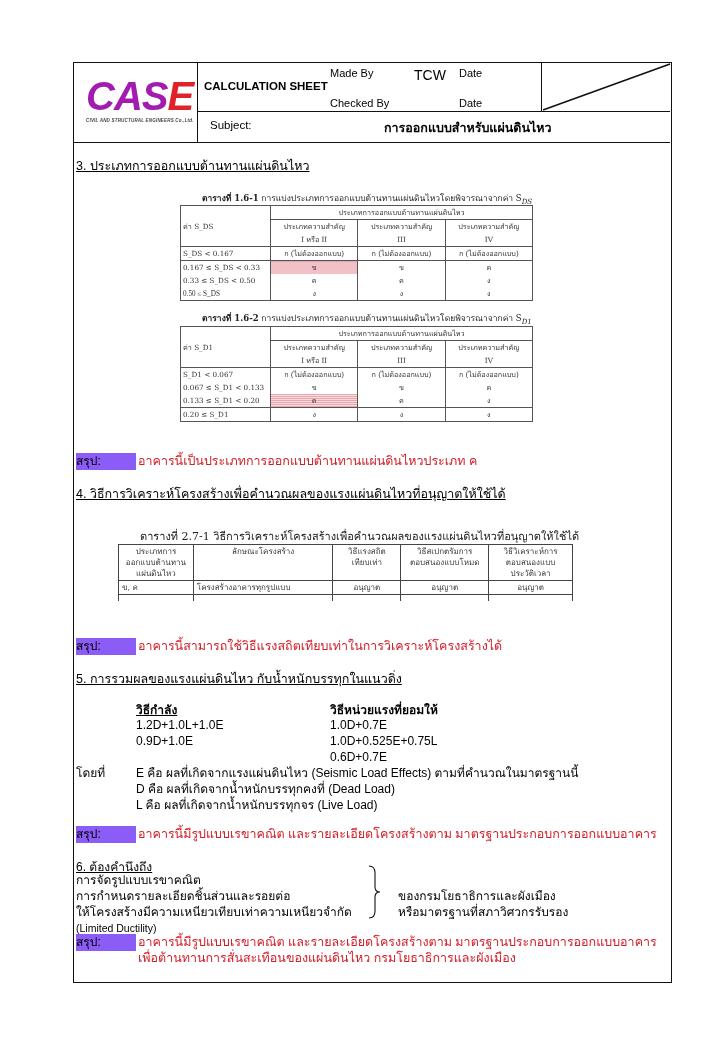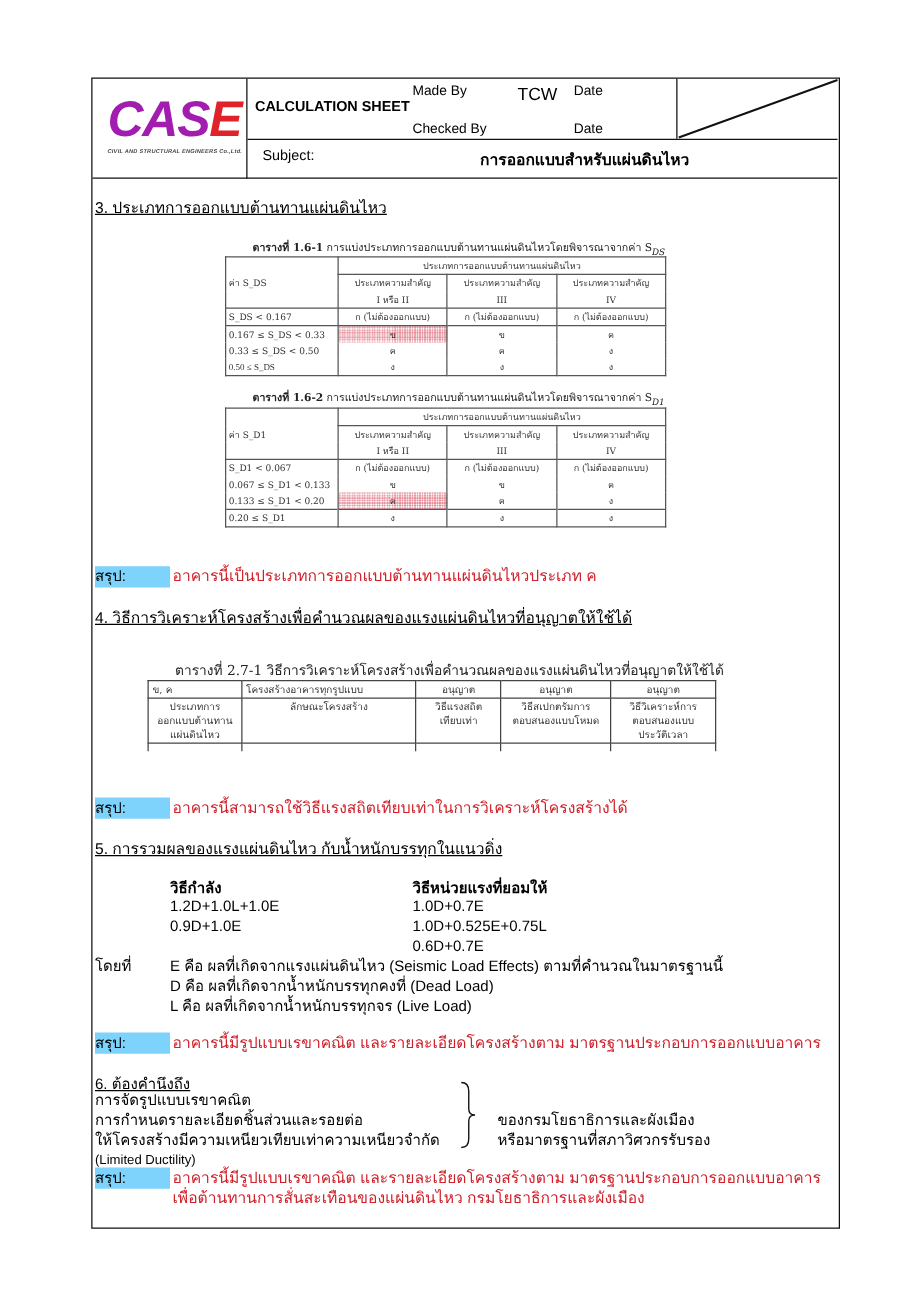--- a/index.html
+++ b/index.html
@@ -39,21 +39,21 @@
   table.ref { position: absolute; border-collapse: collapse; font-family: "DejaVu Serif", serif; font-size: 7.2px; color: #333; }
   table.ref td { border: 0.8px solid #555; text-align: center; padding: 1px 2px; height: 11px; }
   table.ref td.left { text-align: left; }
   table.ref tr.nob td { border-top: none; border-bottom: none; }
   table.ref td.hl { background-image: repeating-linear-gradient(0deg, rgba(210,60,80,0.35) 0 1px, transparent 1px 2px), repeating-linear-gradient(90deg, rgba(210,60,80,0.35) 0 1px, transparent 1px 2px); }
 
   table.ref2 { position: absolute; border-collapse: collapse; font-family: "DejaVu Serif", serif; font-size: 8px; color: #333; }
   table.ref2 td { border: 0.8px solid #444; text-align: center; padding: 1px 3px; line-height: 11px; }
   table.ref2 td.left { text-align: left; }
 
-  .sum-lbl { position: absolute; left: 2px; width: 60px; height: 17px; background: #7dd3fc; font-size: 12px; line-height: 17px; padding-left: 0; }
+  .sum-lbl { position: absolute; left: 2px; width: 60px; height: 17px; background: #8b5cf6; font-size: 12px; line-height: 17px; padding-left: 0; }
   .sum-txt { position: absolute; left: 64px; color: #d0202a; font-size: 12.5px; line-height: 17px; white-space: nowrap; }
 
   .txt { position: absolute; font-size: 12px; white-space: nowrap; line-height: 16px; }
   .txt.b { font-weight: bold; }
   .brace { position: absolute; left: 294px; top: 802px; width: 14px; height: 54px; }
 </style>
 </head>
 <body>
 
 <div class="frame">
@@ -173,63 +173,63 @@
 
   <div class="sum-lbl" style="top:390px;">สรุป:</div>
   <div class="sum-txt" style="top:390px;">อาคารนี้เป็นประเภทการออกแบบต้านทานแผ่นดินไหวประเภท ค</div>
 
   <div class="sec-title" style="top:421px;">4. วิธีการวิเคราะห์โครงสร้างเพื่อคำนวณผลของแรงแผ่นดินไหวที่อนุญาตให้ใช้ได้</div>
 
   <div class="tbl-cap" style="left:66px; top:464px; font-size:11px;">ตารางที่ 2.7-1 วิธีการวิเคราะห์โครงสร้างเพื่อคำนวณผลของแรงแผ่นดินไหวที่อนุญาตให้ใช้ได้</div>
   <table class="ref2" style="left:44px; top:481px; width:455px;">
     <tbody>
         <tr>
+      <td style="width:75px;">
+            <div>ประเภทการ</div>
+            <div>ออกแบบต้านทาน</div>
+            <div>แผ่นดินไหว</div>
+          </td>
+      <td style="width:140px; vertical-align:top;">ลักษณะโครงสร้าง</td>
+      <td style="width:68px; vertical-align:top;">
+            <div>วิธีแรงสถิต</div>
+            <div>เทียบเท่า</div>
+          </td>
+      <td style="width:88px; vertical-align:top;">
+            <div>วิธีสเปกตรัมการ</div>
+            <div>ตอบสนองแบบโหมด</div>
+          </td>
+      <td style="width:84px;">
+            <div>วิธีวิเคราะห์การ</div>
+            <div>ตอบสนองแบบ</div>
+            <div>ประวัติเวลา</div>
+          </td>
+    </tr>
+    <tr>
       <td class="left">ข, ค</td>
       <td class="left">โครงสร้างอาคารทุกรูปแบบ</td>
       <td>อนุญาต</td>
       <td>อนุญาต</td>
       <td>อนุญาต</td>
     </tr>
-    <tr>
-      <td style="width:75px;">
-            <div>ประเภทการ</div>
-            <div>ออกแบบต้านทาน</div>
-            <div>แผ่นดินไหว</div>
-          </td>
-      <td style="width:140px; vertical-align:top;">ลักษณะโครงสร้าง</td>
-      <td style="width:68px; vertical-align:top;">
-            <div>วิธีแรงสถิต</div>
-            <div>เทียบเท่า</div>
-          </td>
-      <td style="width:88px; vertical-align:top;">
-            <div>วิธีสเปกตรัมการ</div>
-            <div>ตอบสนองแบบโหมด</div>
-          </td>
-      <td style="width:84px;">
-            <div>วิธีวิเคราะห์การ</div>
-            <div>ตอบสนองแบบ</div>
-            <div>ประวัติเวลา</div>
-          </td>
-    </tr>
     <tr style="height:6px;">
       <td style="border-bottom:none; height:6px; padding:0;"></td>
           <td style="border-bottom:none; height:6px; padding:0;"></td>
           <td style="border-bottom:none; height:6px; padding:0;"></td>
           <td style="border-bottom:none; height:6px; padding:0;"></td>
           <td style="border-bottom:none; height:6px; padding:0;"></td>
     </tr>
   </tbody>
     </table>
 
   <div class="sum-lbl" style="top:575px;">สรุป:</div>
   <div class="sum-txt" style="top:575px;">อาคารนี้สามารถใช้วิธีแรงสถิตเทียบเท่าในการวิเคราะห์โครงสร้างได้</div>
 
   <div class="sec-title" style="top:606px;">5. การรวมผลของแรงแผ่นดินไหว กับน้ำหนักบรรทุกในแนวดิ่ง</div>
 
-  <div class="txt b" style="left:62px; top:639px;">วิธีกำลัง</div>
+  <div class="txt b" style="left:62px; top:639px;text-decoration:underline;">วิธีกำลัง</div>
   <div class="txt" style="left:62px; top:654px;">1.2D+1.0L+1.0E</div>
   <div class="txt" style="left:62px; top:670px;">0.9D+1.0E</div>
 
   <div class="txt b" style="left:256px; top:639px;">วิธีหน่วยแรงที่ยอมให้</div>
   <div class="txt" style="left:256px; top:654px;">1.0D+0.7E</div>
   <div class="txt" style="left:256px; top:670px;">1.0D+0.525E+0.75L</div>
   <div class="txt" style="left:256px; top:686px;">0.6D+0.7E</div>
 
   <div class="txt" style="left:2px; top:702px;">โดยที่</div>
   <div class="txt" style="left:62px; top:702px;">E คือ ผลที่เกิดจากแรงแผ่นดินไหว (Seismic Load Effects) ตามที่คำนวณในมาตรฐานนี้</div>

